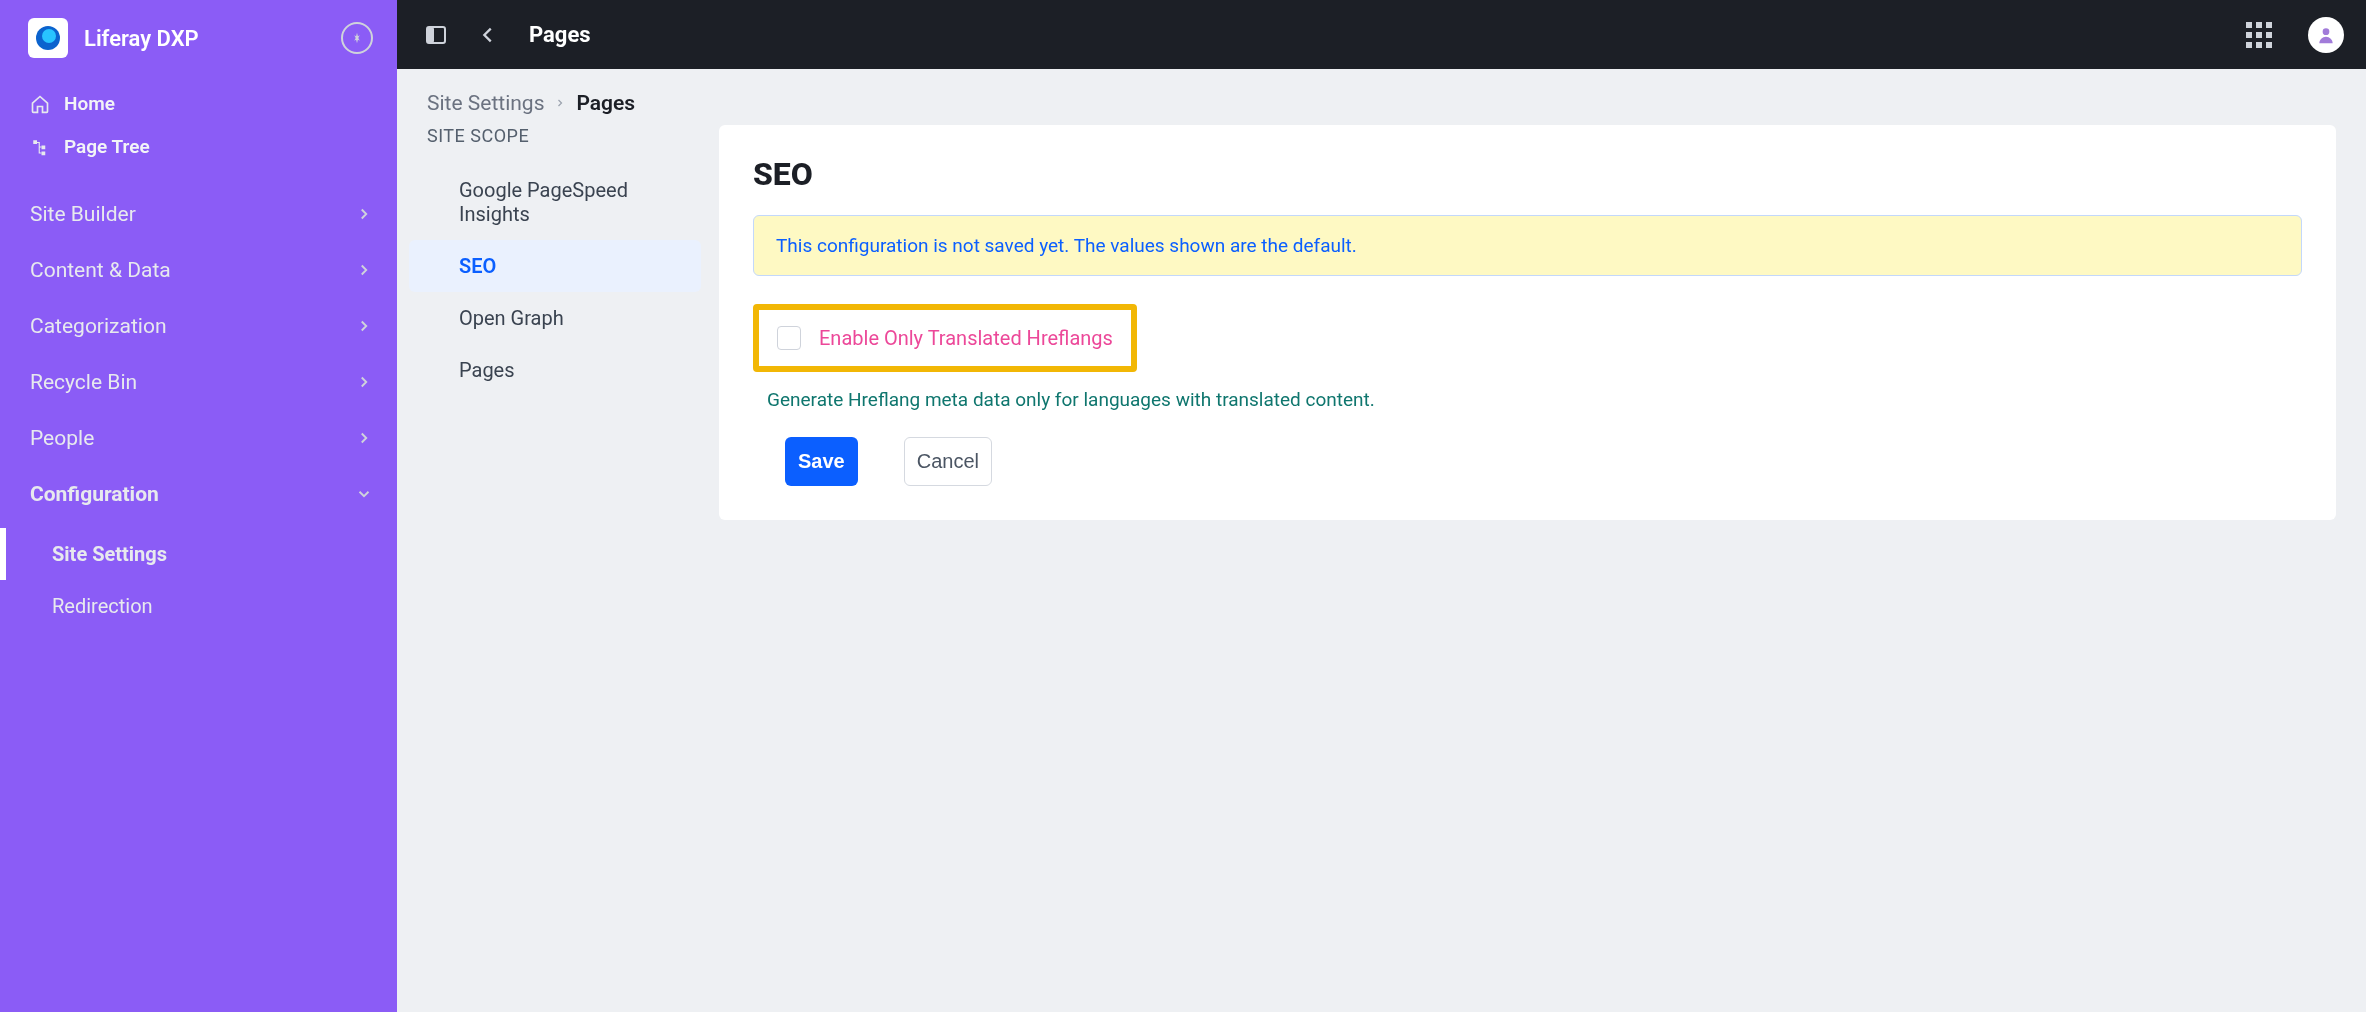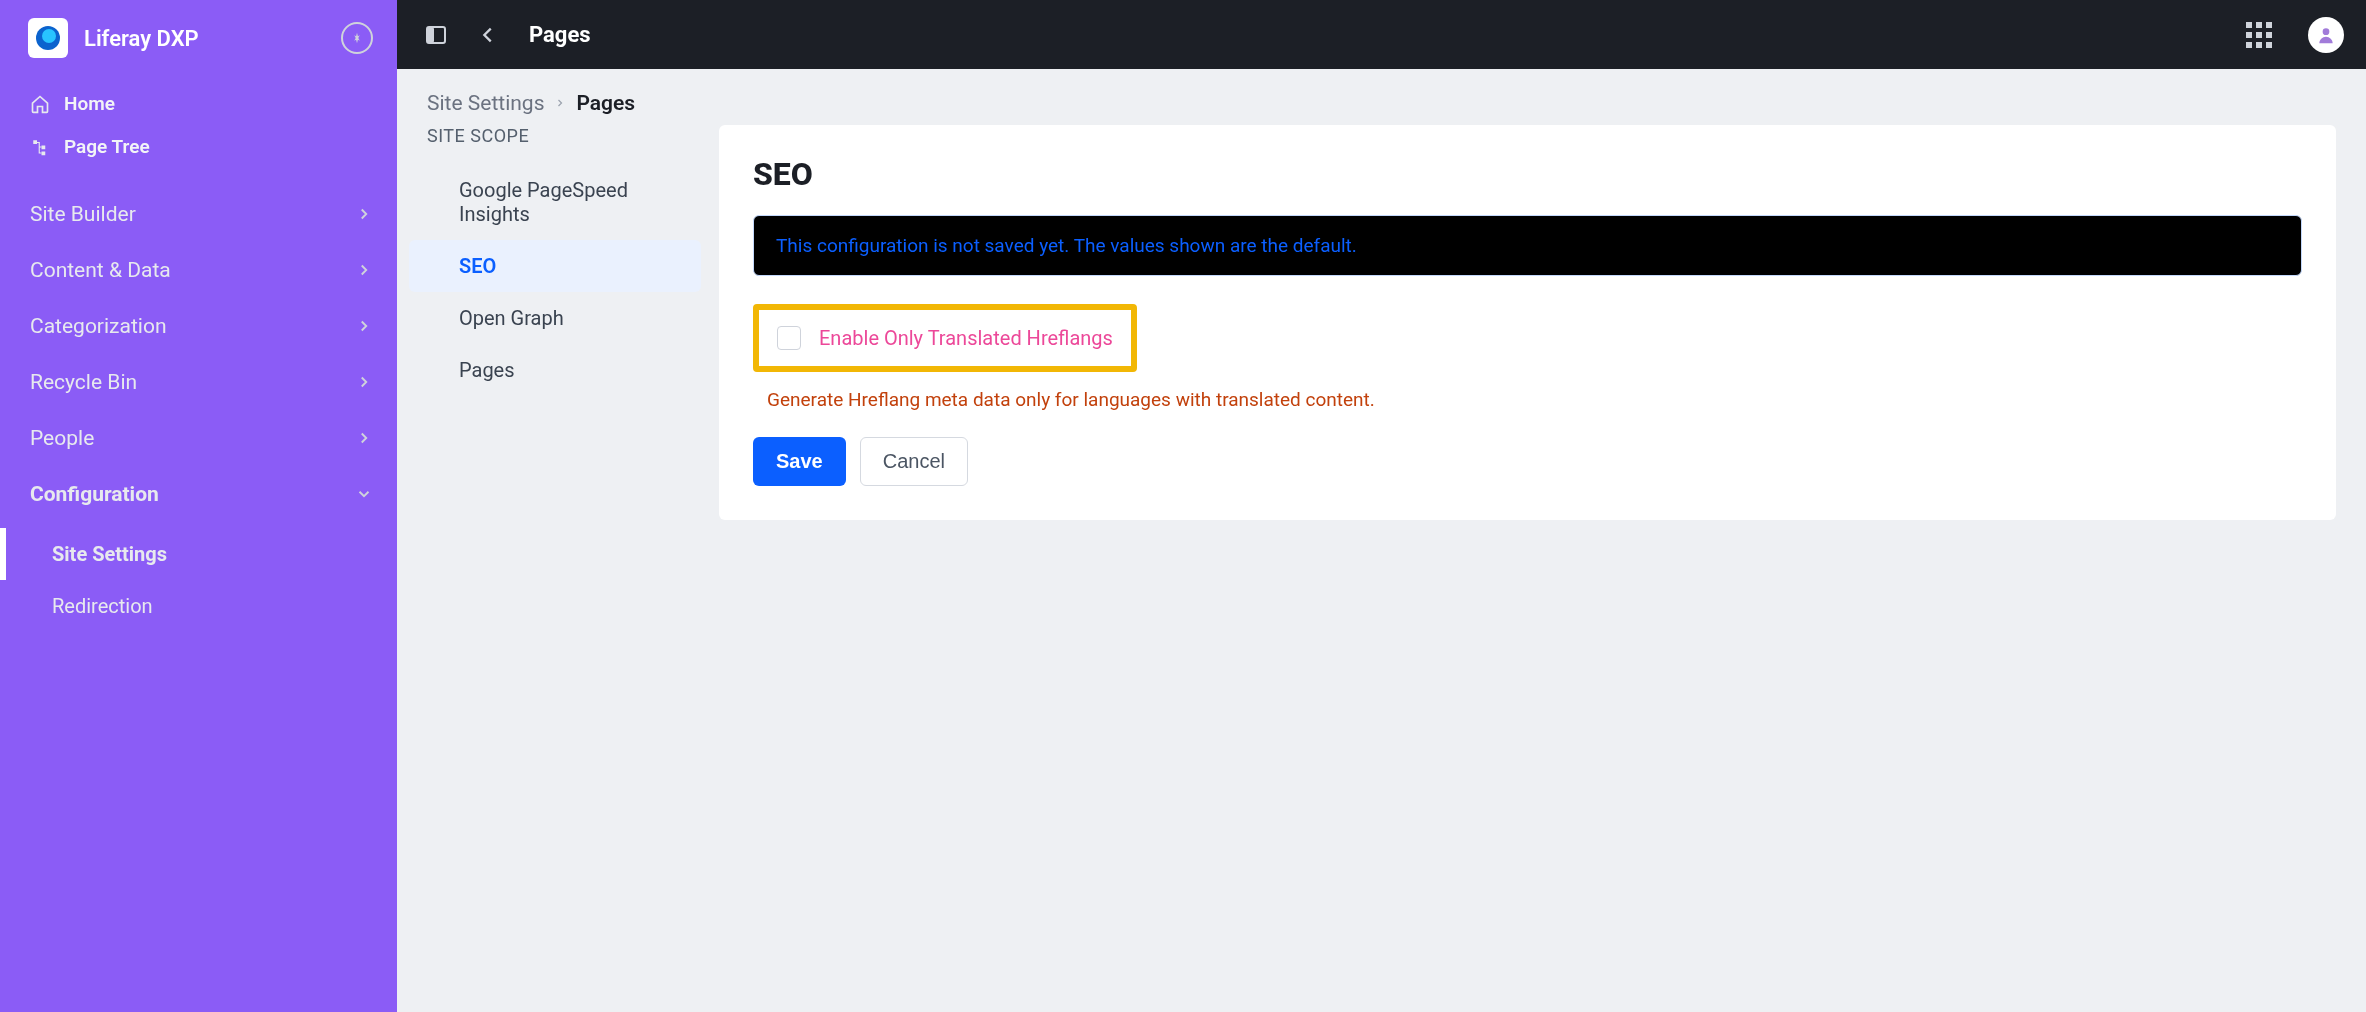--- a/index.html
+++ b/index.html
@@ -47,31 +47,31 @@
   .breadcrumb .bc-current { color: #1c1f26; font-weight: 600; }
   .bc-sep { color: #9ca3af; font-size: 14px; }
 
   .left-col { width: 316px; padding-top: 0; }
   .scope-label { padding: 0 30px 18px; color: #55606e; font-size: 18px; letter-spacing: 0.5px; }
   .scope-item { padding: 14px 30px 14px 50px; color: #3a4350; font-size: 20px; cursor: pointer; border-radius: 6px; margin: 0 12px; }
   .scope-item.active { background: #eaf1fe; color: #0b5fff; font-weight: 600; }
 
   .card { background: #fff; border-radius: 6px; margin: 0 30px 30px 6px; padding: 30px 34px 34px; flex: 1; align-self: flex-start; }
   .card h1 { font-size: 32px; font-weight: 800; margin-bottom: 22px; }
-  .info-banner { background: #000000; border: 1px solid #c3d8fb; color: #0b5fff; padding: 18px 22px; border-radius: 6px; font-size: 19px; margin-bottom: 28px; }
+  .info-banner { background: #fef9c3; border: 1px solid #c3d8fb; color: #0b5fff; padding: 18px 22px; border-radius: 6px; font-size: 19px; margin-bottom: 28px; }
   .section-title { font-size: 22px; font-weight: 700; margin-bottom: 14px; }
 
   .checkbox-highlight { border: 6px solid #f2b705; border-radius: 4px; padding: 16px 18px; display: inline-flex; align-items: center; gap: 18px; margin-bottom: 10px; }
   .checkbox { width: 24px; height: 24px; border: 1px solid #cfd3db; border-radius: 4px; background: #fff; cursor: pointer; }
   .checkbox-label { font-size: 20px; color: #ec4899; }
 
-  .help-text { color: #c2410c; font-size: 19px; margin: 6px 0 26px 14px; }
+  .help-text { color: #0f766e; font-size: 19px; margin: 6px 0 26px 14px; }
 
   .btn-row { display: flex; gap: 14px; }
-  .btn { padding: 12px 22px; font-size: 20px; border-radius: 6px; cursor: pointer; border: 1px solid transparent; }
+  .btn { padding: 12px 12px; font-size: 20px; border-radius: 6px; cursor: pointer; border: 1px solid transparent; margin-left: 32px; }
   .btn-primary { background: #0b5fff; color: #fff; font-weight: 600; }
   .btn-secondary { background: #fff; color: #4b5563; border-color: #d5d9e0; }
 
   svg { display: block; }
 
   .left-col-wrap { display: flex; flex-direction: column; }
   .right-wrap { flex: 1; display: flex; flex-direction: column; }
 </style>
 </head>
 <body>

